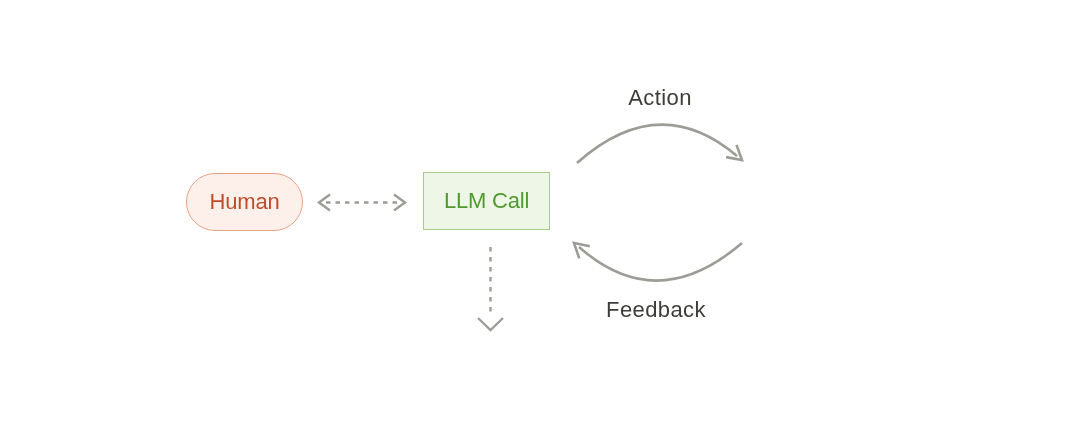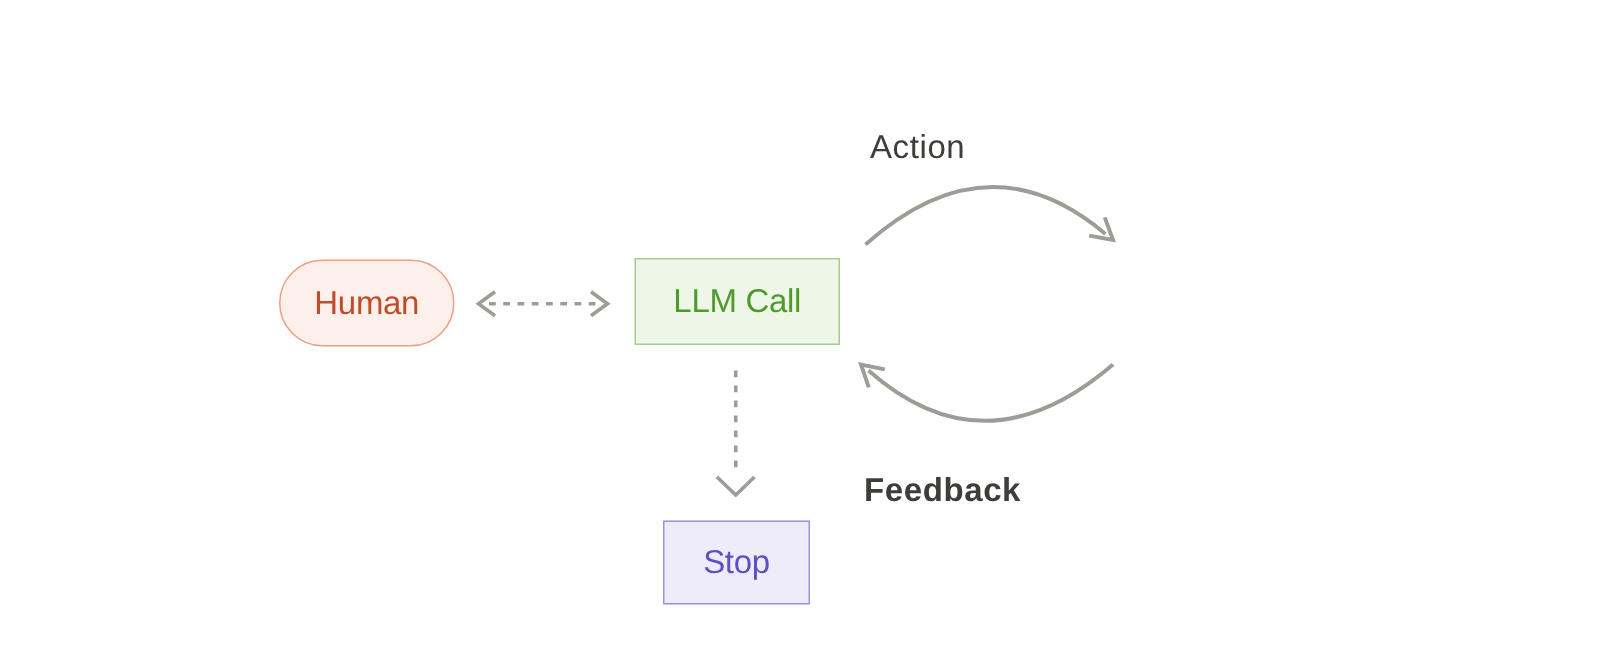--- a/index.html
+++ b/index.html
@@ -42,34 +42,34 @@
     background: #eef6e7;
     border: 1.5px solid #a9cb8e;
     color: #4f9a2f;
   }
   .node.rect-purple {
     background: #eeecf8;
     border: 1.5px solid #9d92d9;
     color: #5d4fc4;
   }
   #node-human       { left: 186px; top: 173px; width: 117px; height: 58px; }
-  #node-llm-call    { left: 423px; top: 172px; width: 137px; height: 58px; }
+  #node-llm-call    { left: 423px; top: 172px; width: 127px; height: 58px; }
   #node-environment { left: 759px; top: 175px; width: 184px; height: 58px; }
   #node-stop        { left: 442px; top: 347px; width:  98px; height: 56px; }
   .edge-label {
     position: absolute;
     width: 160px;
-    text-align: left;
+    text-align: center;
     font-size: 22px;
     font-weight: 400;
     letter-spacing: 0.4px;
     color: #3d3d3a;
   }
   #label-action   { left: 580px; top: 85px;  }
-  #label-feedback { left: 576px; top: 314px; font-weight: bold; }
+  #label-feedback { left: 576px; top: 297px; }
 </style>
 </head>
 <body>
 
 <div class="canvas">
 
   <svg class="arrow-layer" viewBox="0 0 1080 437">
      LLM Call dashed double arrow --&gt;
     <g stroke="#9d9d97" stroke-width="2.4" fill="none">
       <line x1="326" y1="202.5" x2="398" y2="202.5" stroke-dasharray="4.5 5"></line>
@@ -98,21 +98,18 @@
 
   <div class="node pill" id="node-human">
     <span>Human</span>
   </div>
 
   <div class="node rect-green" id="node-llm-call">
     <span>LLM Call</span>
   </div>
 
 
-  <div class="node rect-purple" id="node-stop">
-    <span>Stop</span>
-  </div>
 
   <div class="edge-label" id="label-action">Action</div>
 
   <div class="edge-label" id="label-feedback">Feedback</div>
 
 </div>
 
 </body></html>

